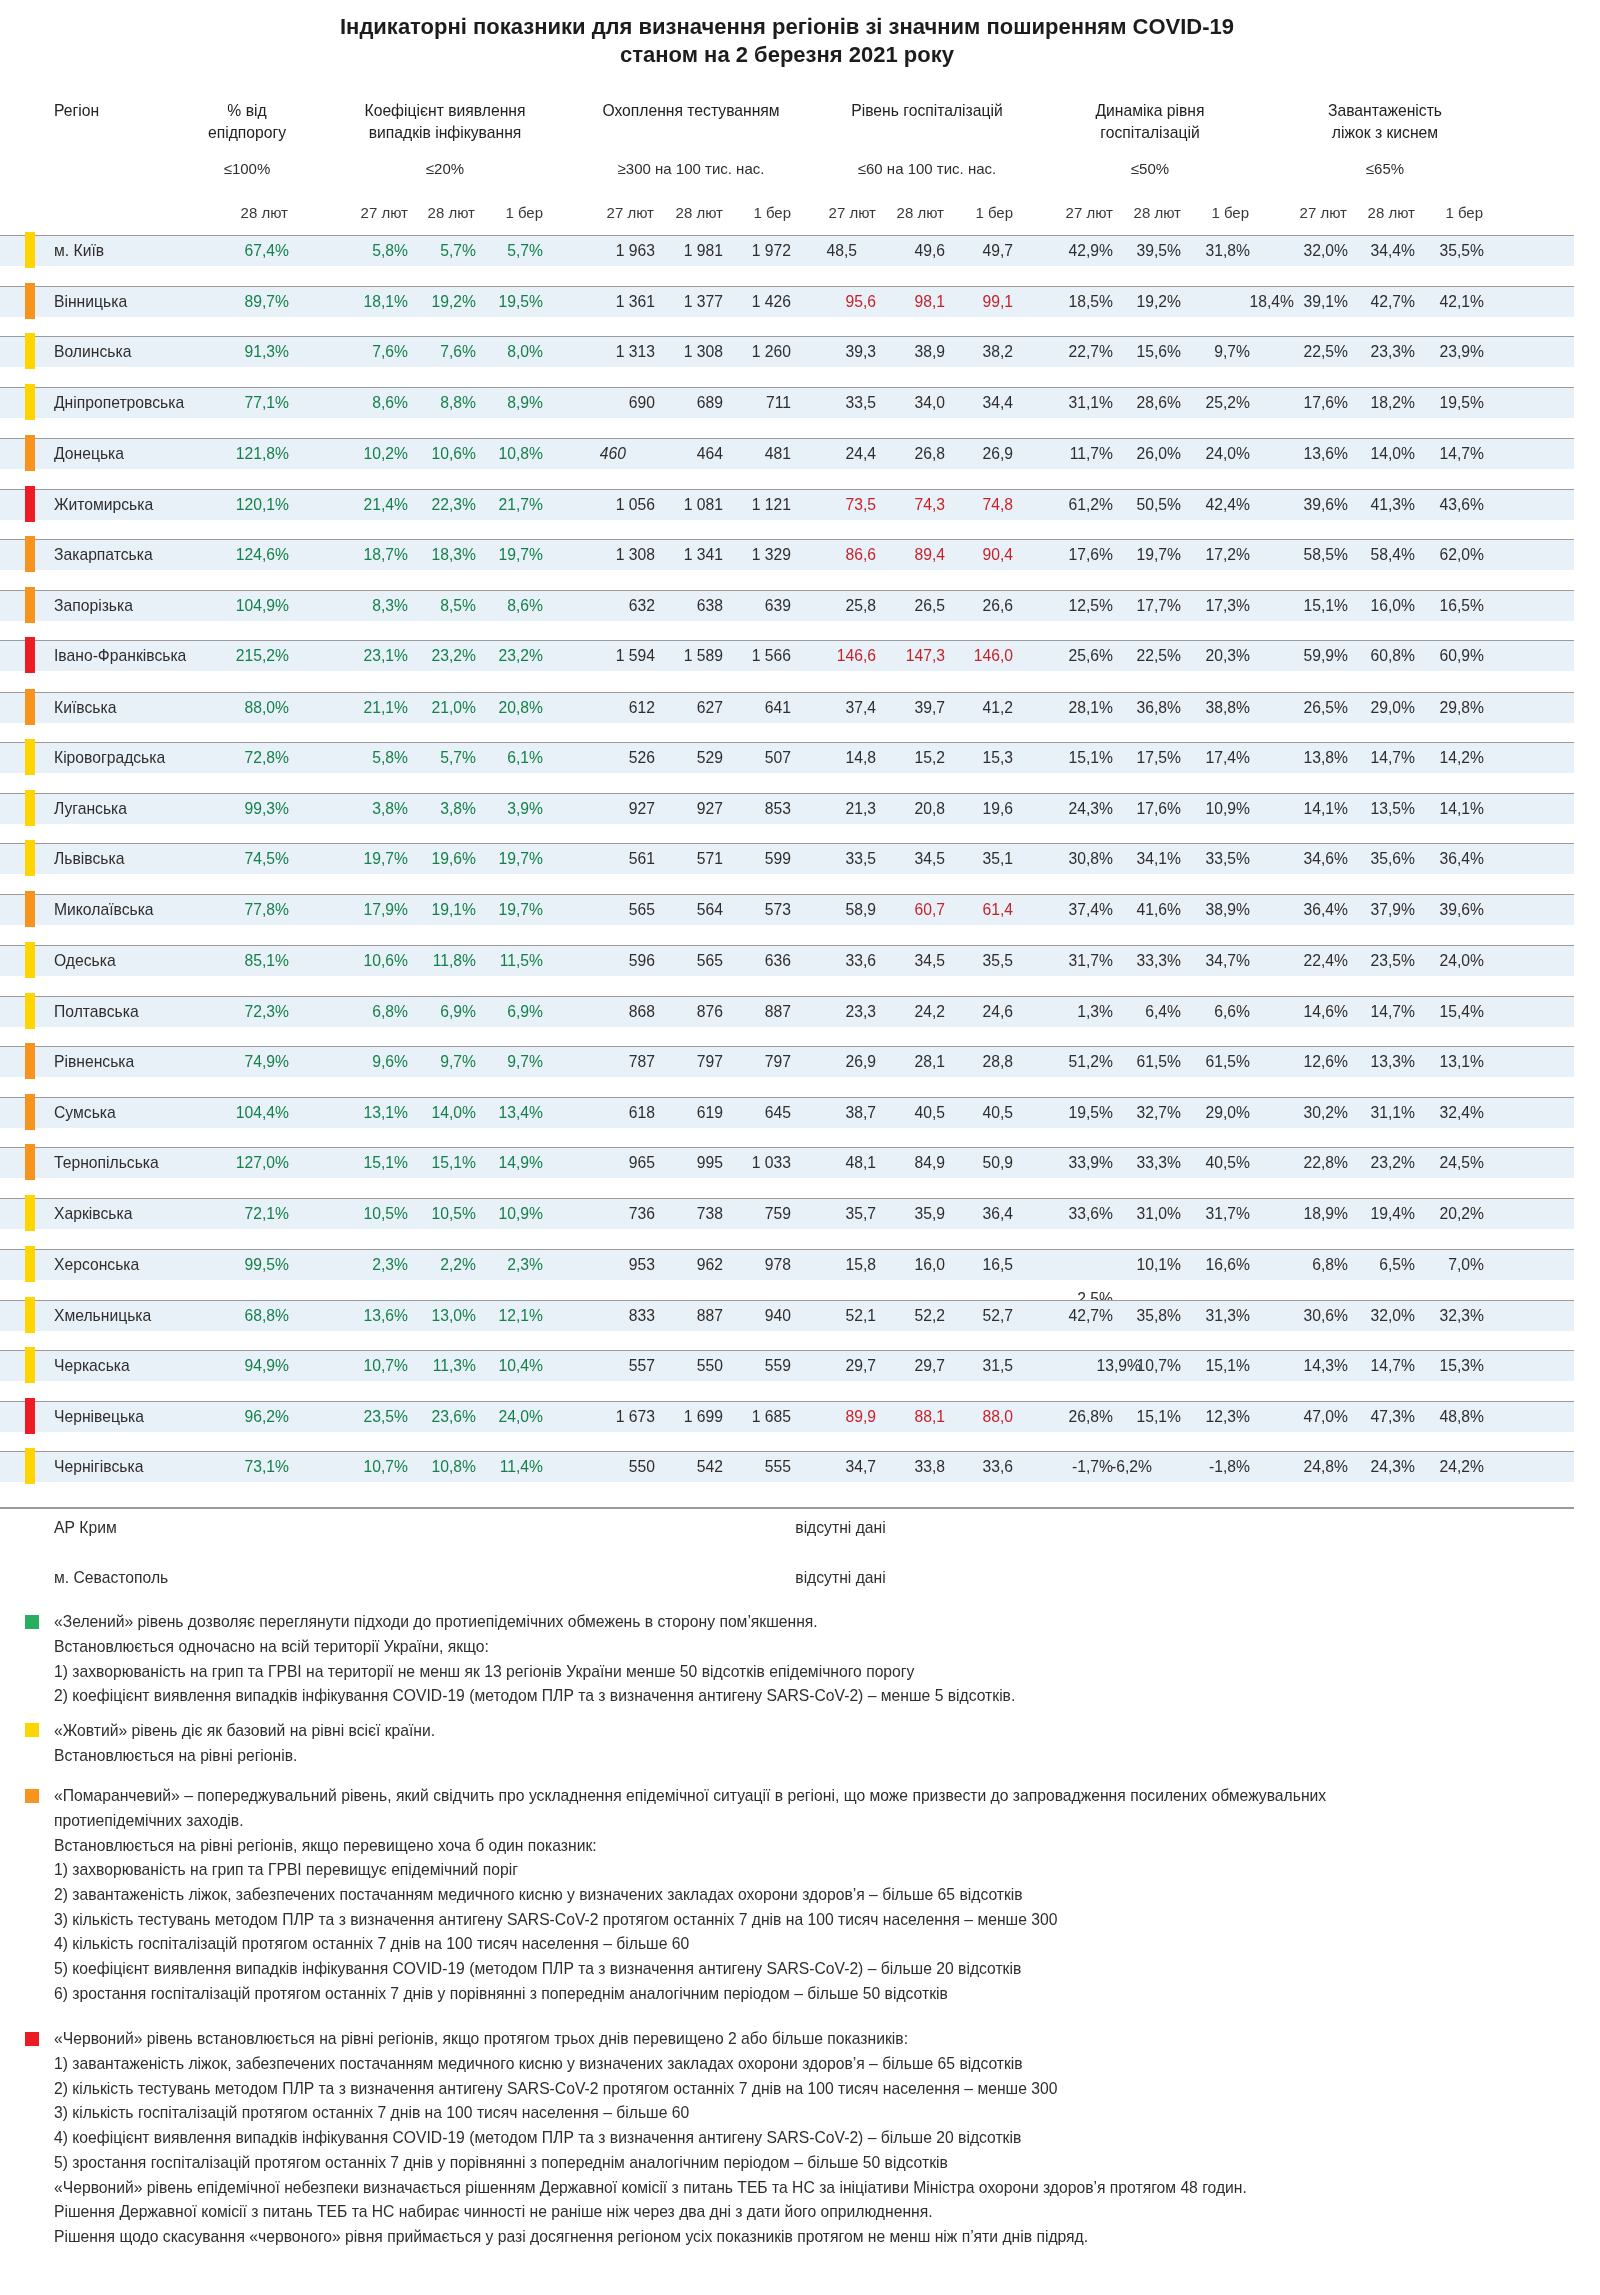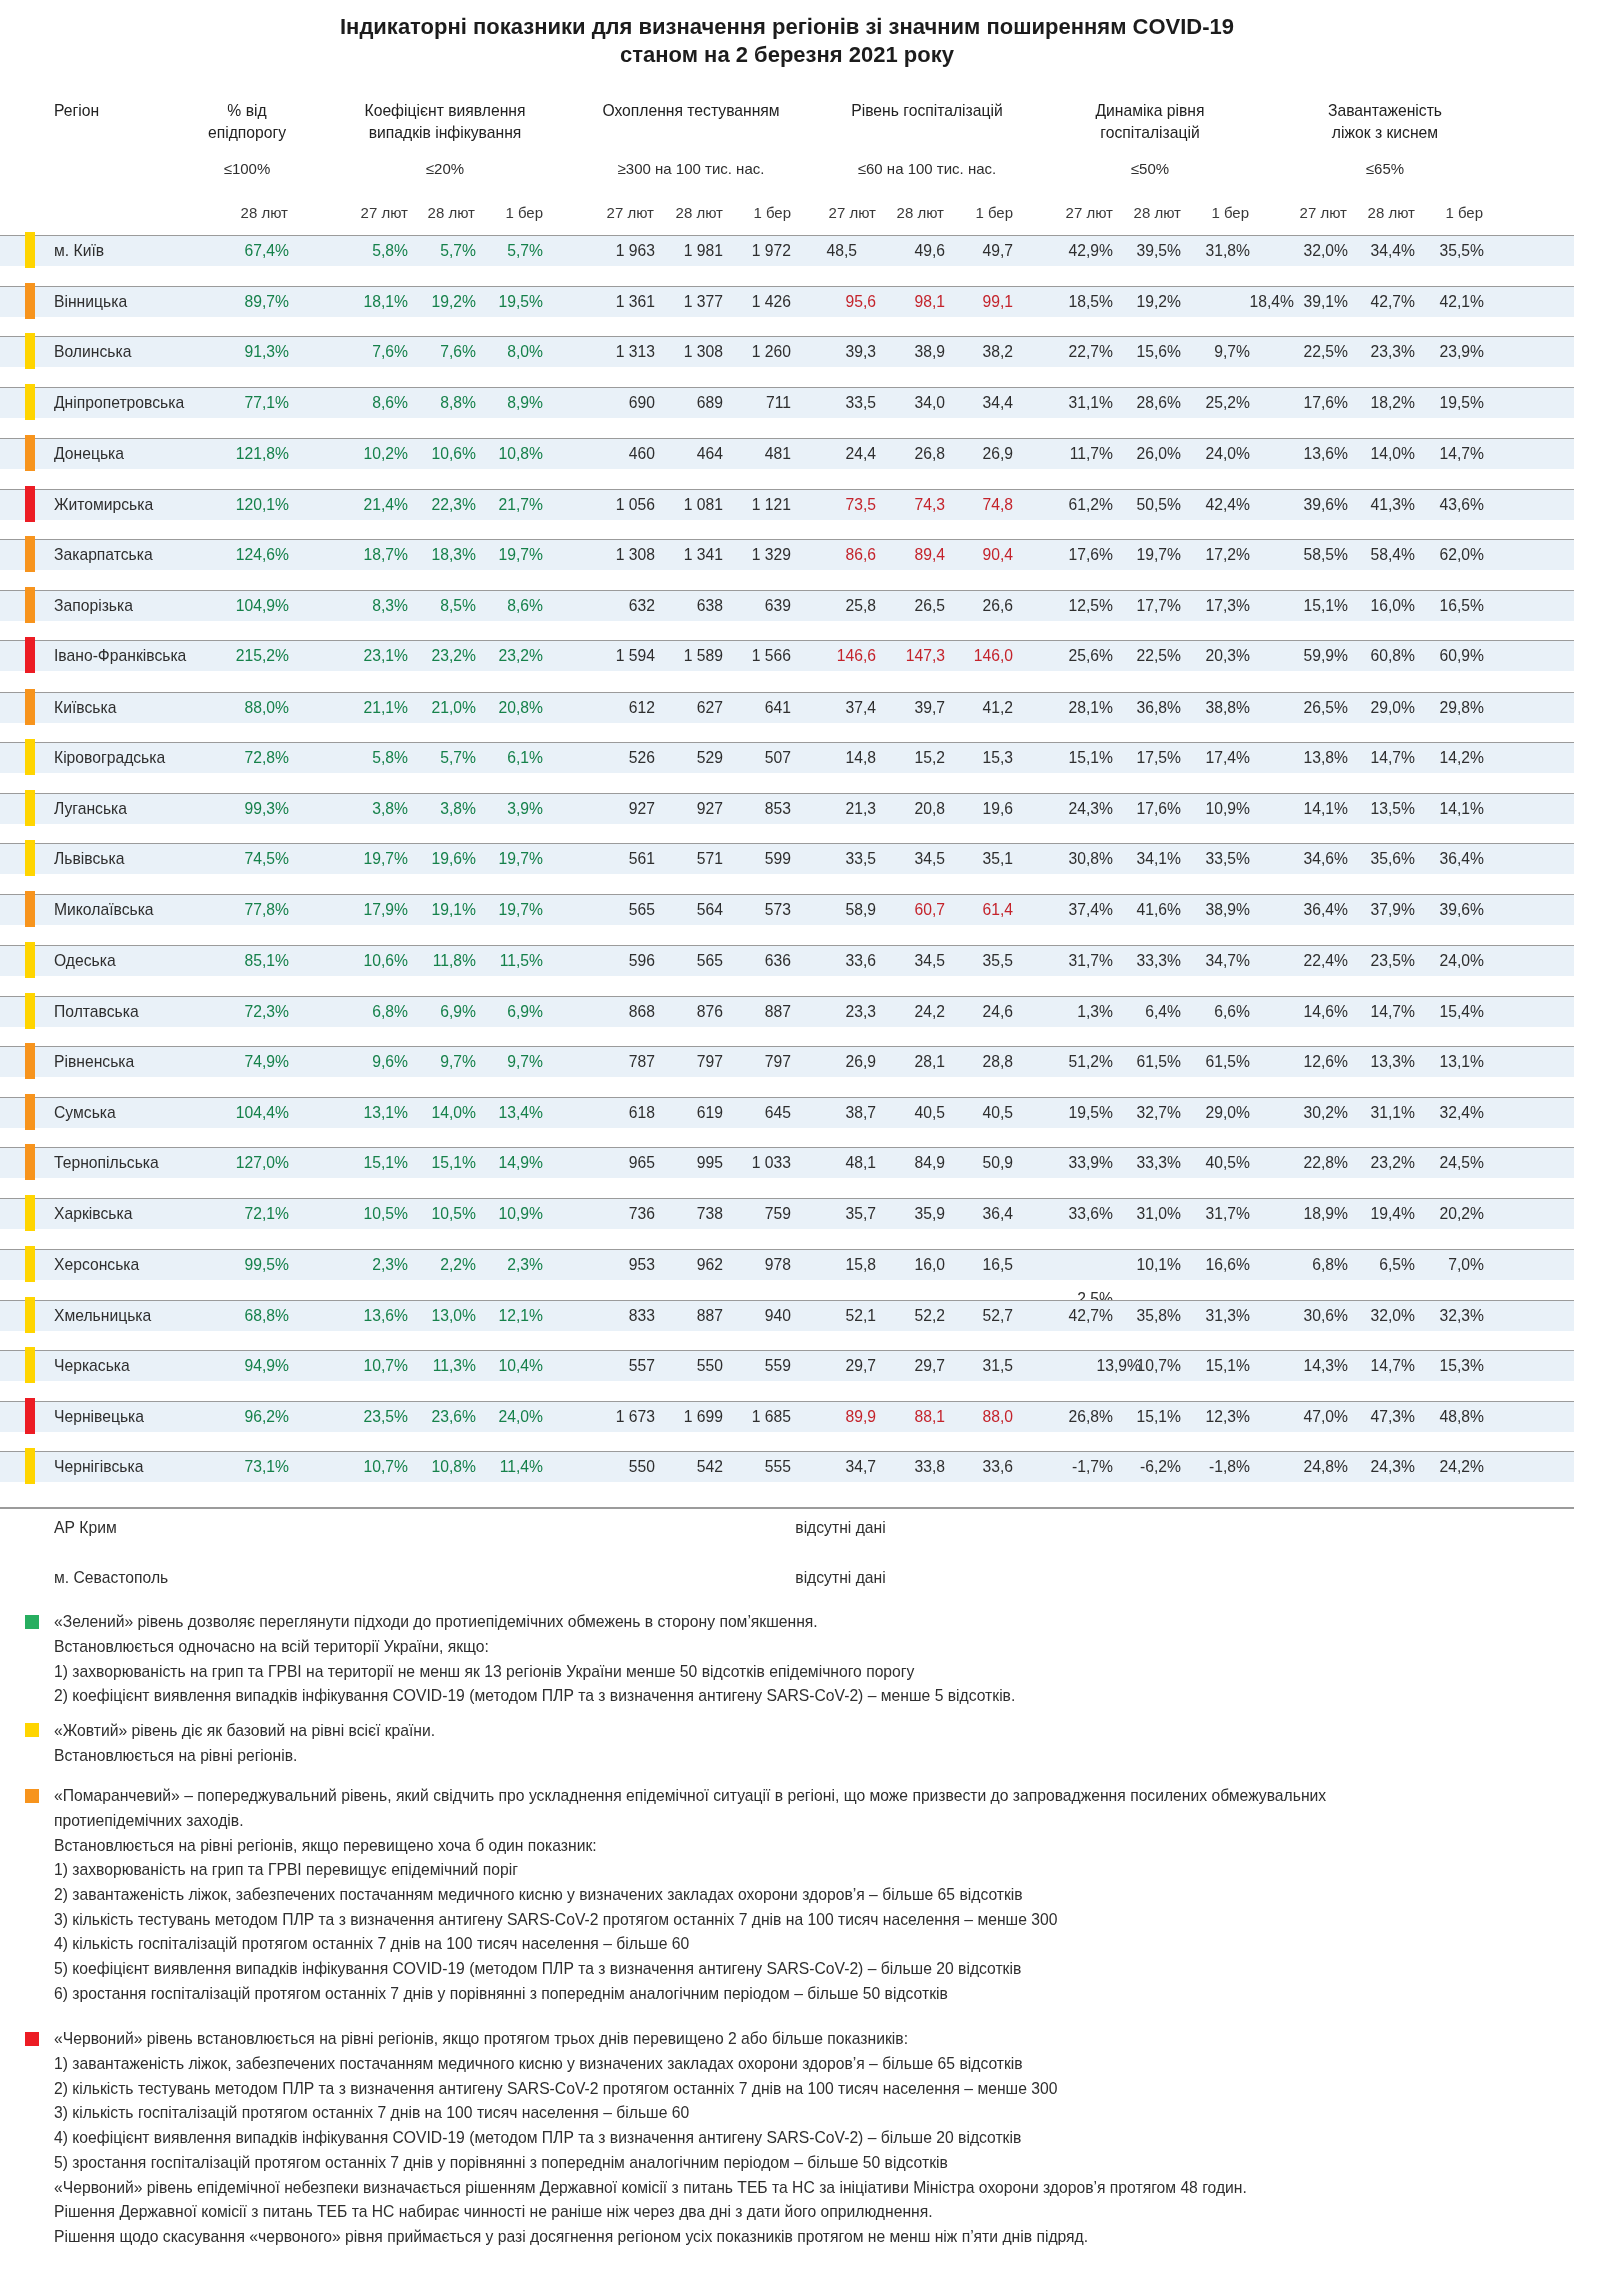--- a/index.html
+++ b/index.html
@@ -150,21 +150,21 @@
         <span class="cell c-dark" style="left: 1316px;">18,2%</span>
         <span class="cell c-dark" style="left: 1385px;">19,5%</span>
       </div>
       <div class="band" style="top: 438px;">
         <span class="lvl" style="background: rgb(247, 148, 29);"></span>
         <span class="rname">Донецька</span>
         <span class="cell c-green" style="left: 190px;">121,8%</span>
         <span class="cell c-green" style="left: 309px;">10,2%</span>
         <span class="cell c-green" style="left: 377px;">10,6%</span>
         <span class="cell c-green" style="left: 444px;">10,8%</span>
-        <span class="cell c-dark" style="left: 556px;">460</span>
+        <span class="cell c-dark" style="left: 527px; font-style: italic;">460</span>
         <span class="cell c-dark" style="left: 624px;">464</span>
         <span class="cell c-dark" style="left: 692px;">481</span>
         <span class="cell c-dark" style="left: 777px;">24,4</span>
         <span class="cell c-dark" style="left: 846px;">26,8</span>
         <span class="cell c-dark" style="left: 914px;">26,9</span>
         <span class="cell c-dark" style="left: 1014px;">11,7%</span>
         <span class="cell c-dark" style="left: 1082px;">26,0%</span>
         <span class="cell c-dark" style="left: 1151px;">24,0%</span>
         <span class="cell c-dark" style="left: 1249px;">13,6%</span>
         <span class="cell c-dark" style="left: 1316px;">14,0%</span>
@@ -557,21 +557,21 @@
         <span class="cell c-green" style="left: 309px;">10,7%</span>
         <span class="cell c-green" style="left: 377px;">10,8%</span>
         <span class="cell c-green" style="left: 444px;">11,4%</span>
         <span class="cell c-dark" style="left: 556px;">550</span>
         <span class="cell c-dark" style="left: 624px;">542</span>
         <span class="cell c-dark" style="left: 692px;">555</span>
         <span class="cell c-dark" style="left: 777px;">34,7</span>
         <span class="cell c-dark" style="left: 846px;">33,8</span>
         <span class="cell c-dark" style="left: 914px;">33,6</span>
         <span class="cell c-dark" style="left: 1014px;">-1,7%</span>
-        <span class="cell c-dark" style="left: 1082px;">-6,2%</span>
+        <span class="cell c-dark" style="left: 1082px; text-align: center;">-6,2%</span>
         <span class="cell c-dark" style="left: 1151px;">-1,8%</span>
         <span class="cell c-dark" style="left: 1249px;">24,8%</span>
         <span class="cell c-dark" style="left: 1316px;">24,3%</span>
         <span class="cell c-dark" style="left: 1385px;">24,2%</span>
       </div>
       <div class="hr" style="top: 1507px;"></div>
       <div class="band plain" style="top: 1513px;">
         <span class="rname">АР Крим</span>
         <span class="note">відсутні дані</span>
       </div>

